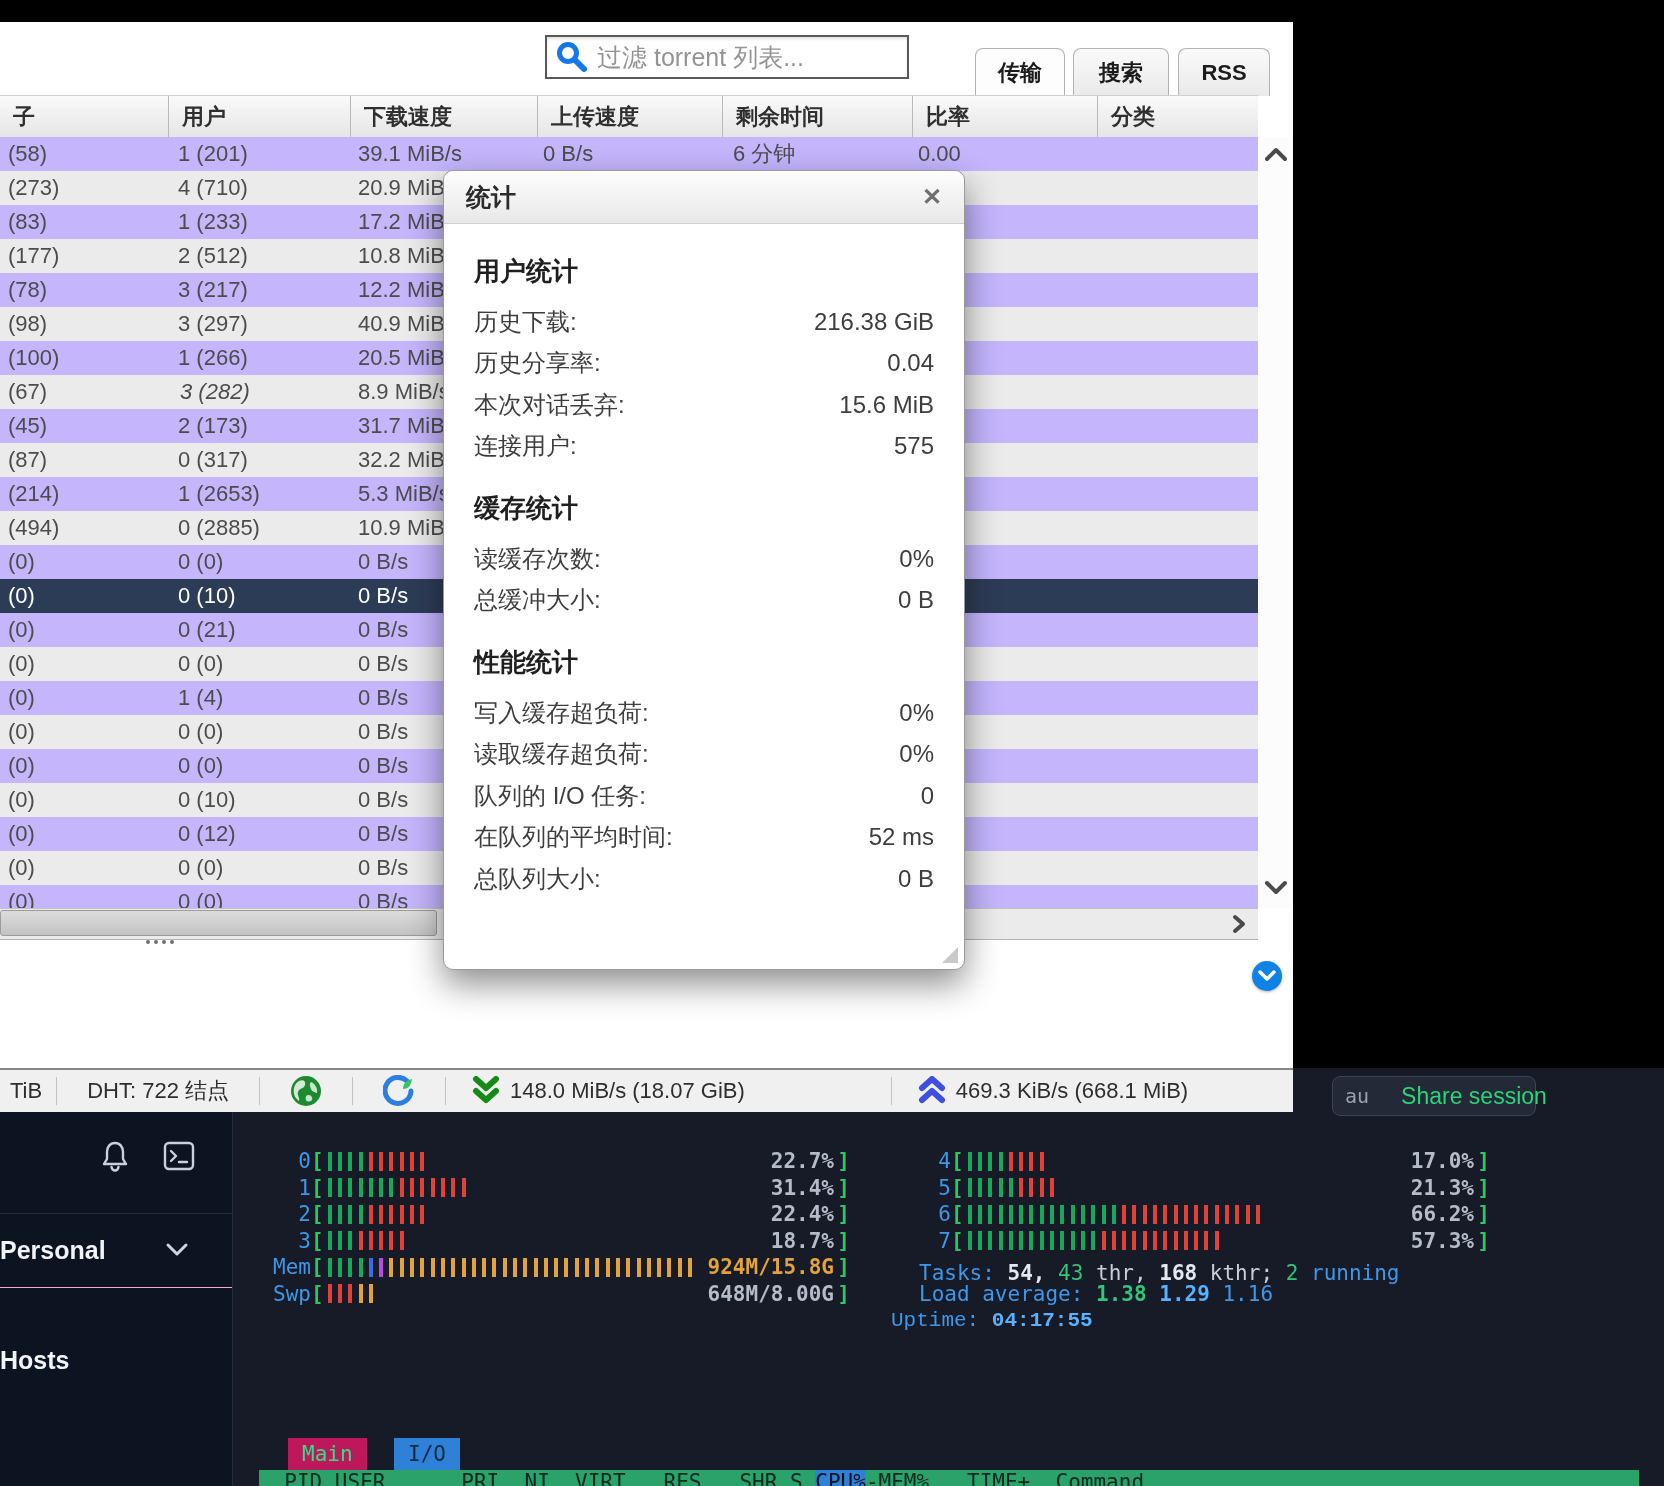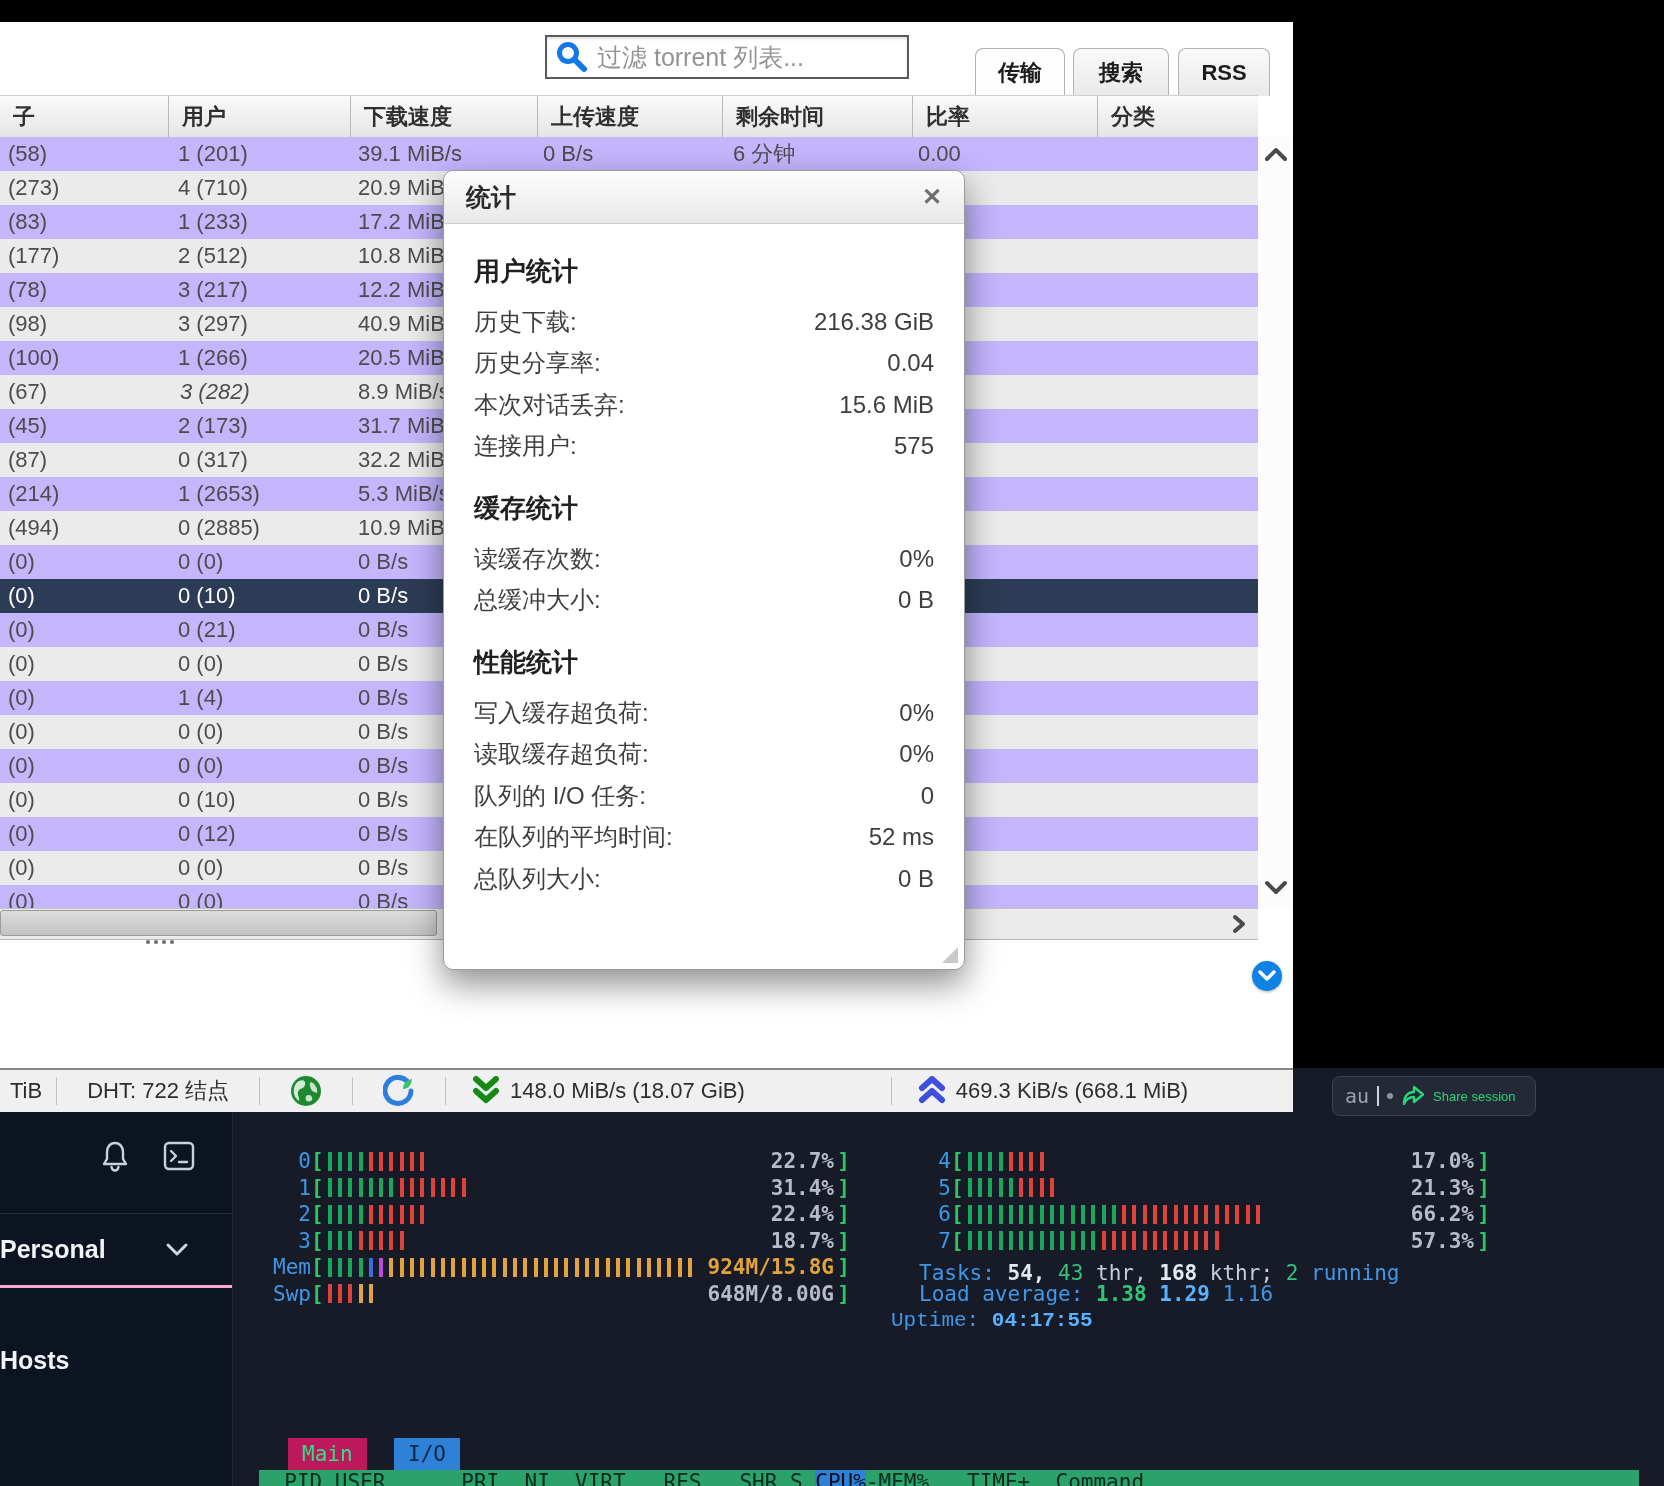--- a/index.html
+++ b/index.html
@@ -58,30 +58,30 @@
   .dlg-row{height:41.5px;display:flex;justify-content:space-between;align-items:center;
     font-size:24px;color:#3e3e3e;}
   .dlg-resize{position:absolute;right:6px;bottom:6px;width:0;height:0;
     border-left:16px solid transparent;border-bottom:16px solid #c9c9c9;}
 
   
   .termsec{position:absolute;left:0;top:1068px;width:1664px;height:418px;background:#161b27;}
   .sidebar{position:absolute;left:0;top:44px;width:233px;height:374px;background:#0d1421;
     border-right:1px solid #242d3d;box-sizing:border-box;}
   .personal-row{position:absolute;left:0;top:101px;width:100%;height:75px;
-    border-top:1px solid #232c3c;border-bottom:3px solid #f9a8d4;display:flex;align-items:center;box-sizing:border-box;}
+    border-top:1px solid #232c3c;border-bottom:1px solid #f9a8d4;display:flex;align-items:center;box-sizing:border-box;}
   .side-label{font-size:25px;font-weight:bold;color:#f1f4f9;}
   .hosts-row{position:absolute;left:0;top:228px;width:100%;height:40px;display:flex;align-items:center;}
 
   .share-pill{position:absolute;left:1332px;top:8px;width:204px;height:40px;background:#232936;
     border:1px solid #3c4354;border-radius:8px;display:flex;align-items:center;gap:8px;padding:0 12px;box-sizing:border-box;}
   .share-prefix{color:#9aa2b2;font-size:20px;font-family:"DejaVu Sans Mono",monospace;}
   .share-cursor{width:2px;height:20px;background:#cfd5e0;}
   .share-dot{width:6px;height:6px;border-radius:50%;background:#8a93a3;}
-  .share-label{color:#2bd478;font-size:13px;white-space:nowrap;}
+  .share-label{color:#2bd478;font-size:23px;white-space:nowrap;}
 
   .htop{position:absolute;left:265px;top:80px;width:1260px;height:260px;
     font-family:"DejaVu Sans Mono",monospace;font-size:21px;color:#c8cfdb;}
   .meter{position:absolute;width:585px;height:26.5px;display:flex;align-items:center;}
   .mlabel{width:46px;text-align:right;color:#3f97e8;flex:none;}
   .mbrace{color:#29c863;font-weight:bold;flex:none;}
   .mbrace.r{position:absolute;right:0;}
   .mbars{flex:1;display:flex;align-items:center;overflow:hidden;padding-left:4px;height:22px;}
   .bar{width:4px;height:19px;margin-right:6.3px;flex:none;}
   .b-green{background:#17a85c;}.b-red{background:#e04238;}.b-orange{background:#e2a33c;}

